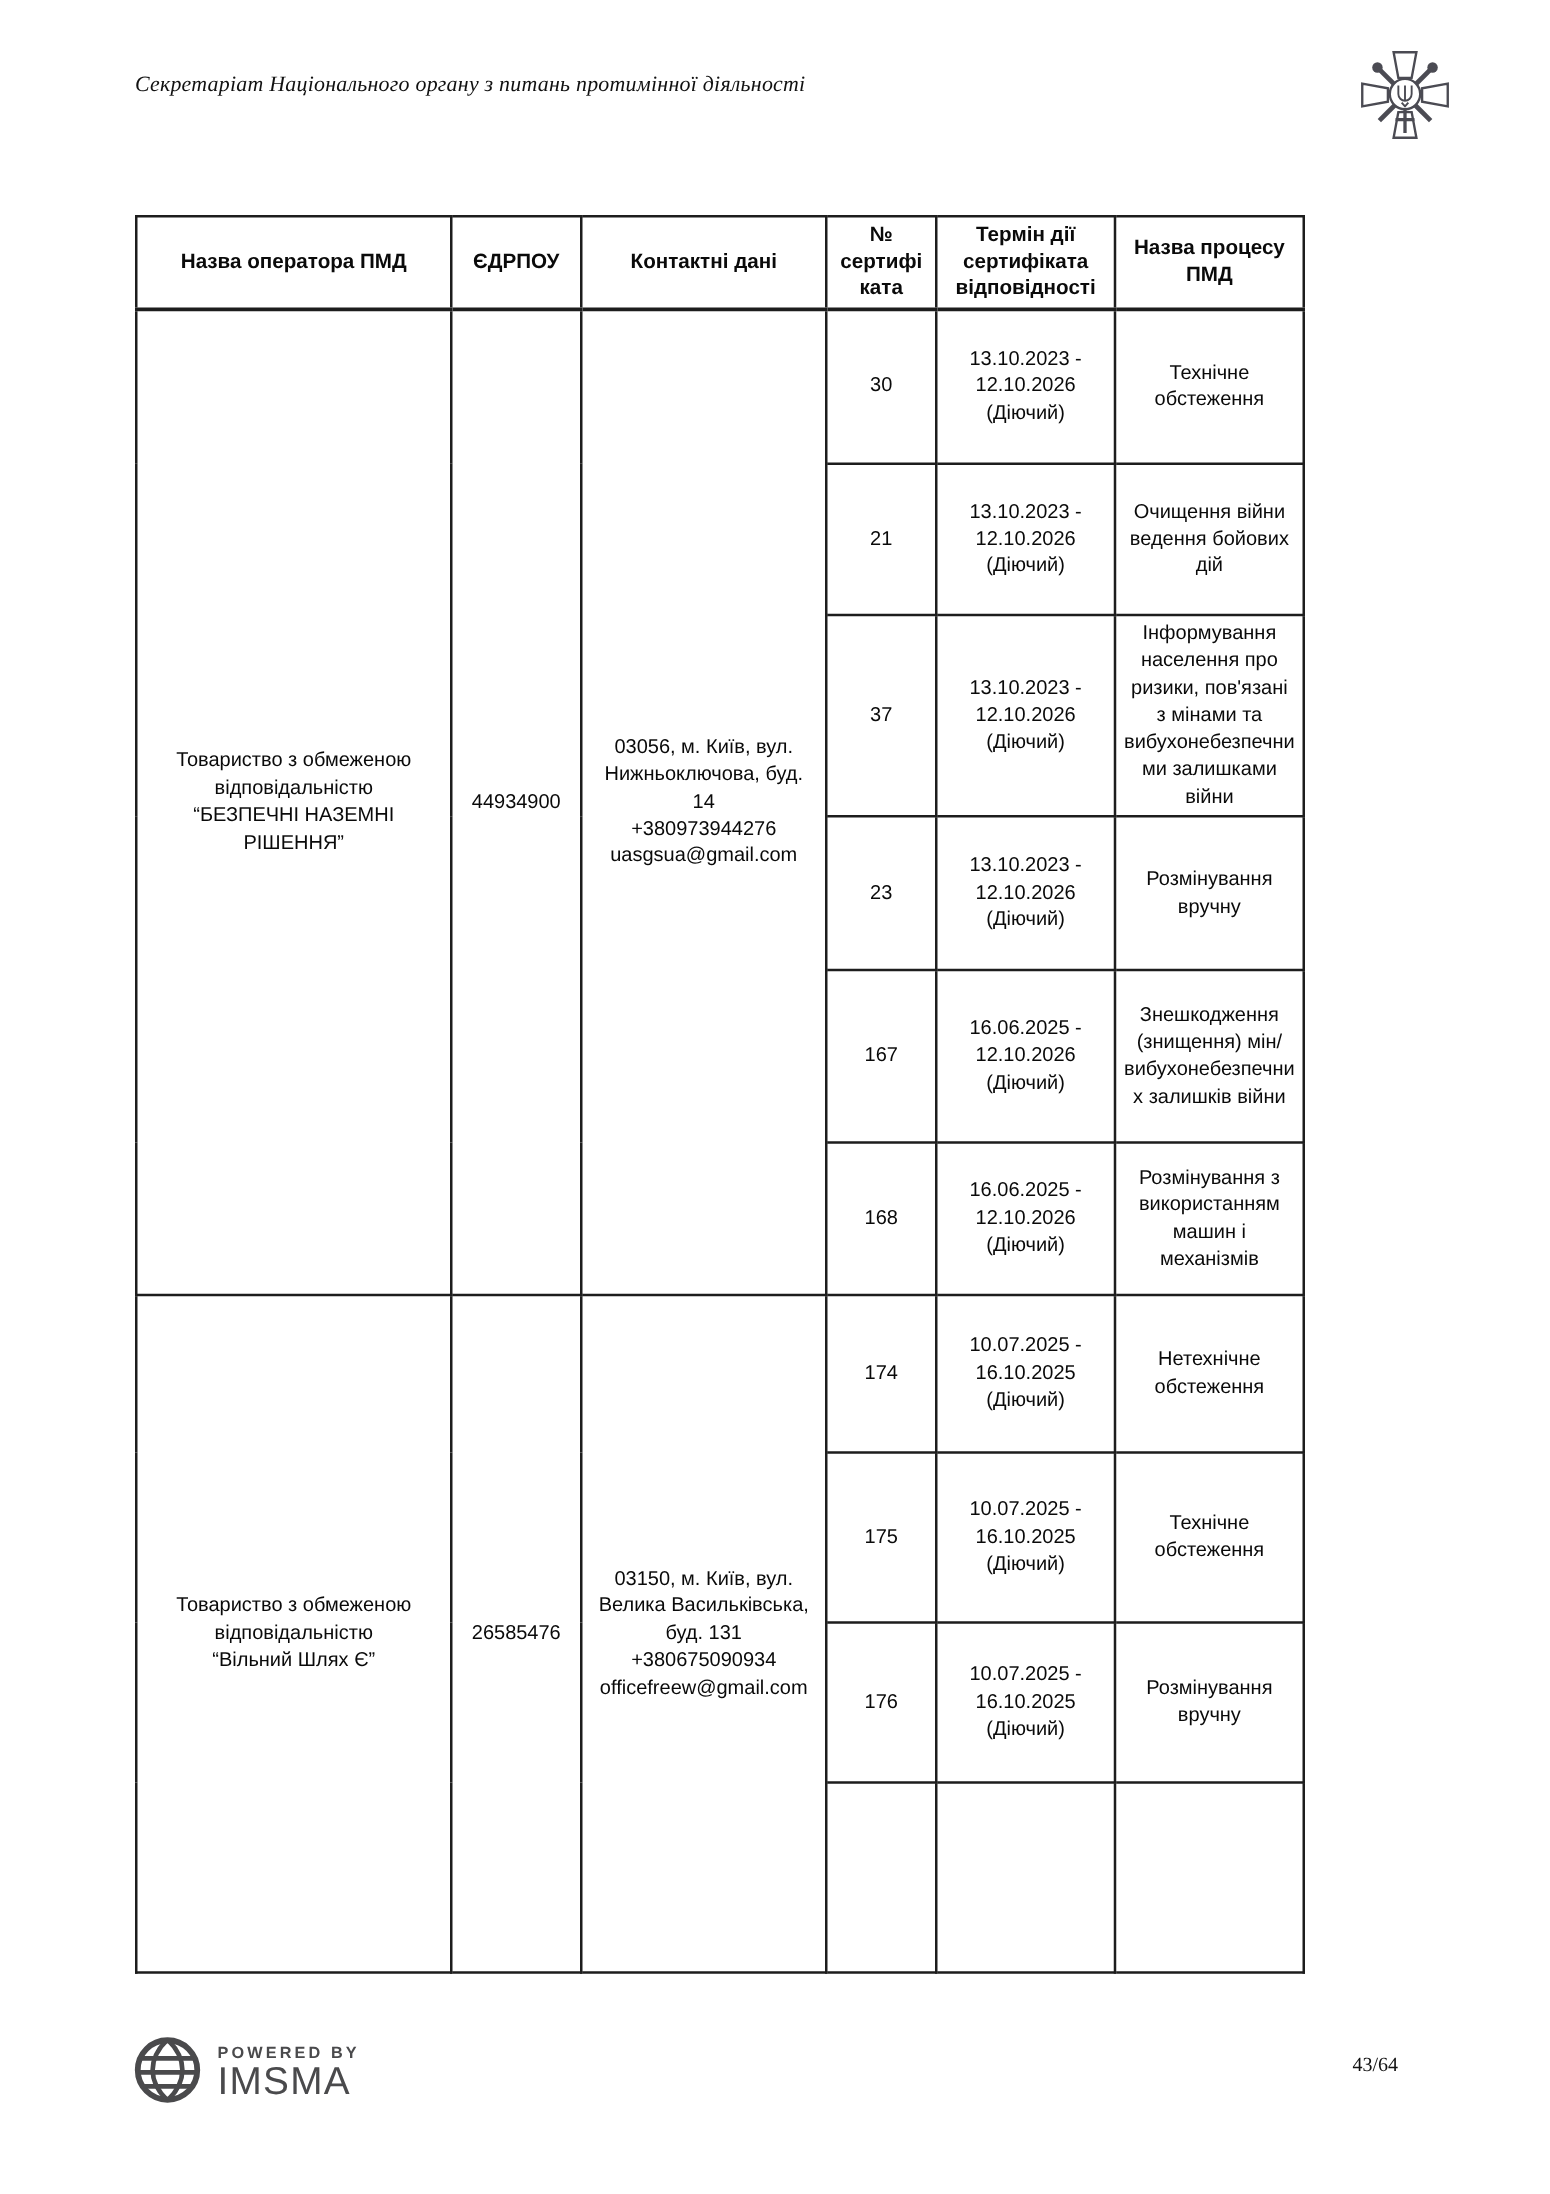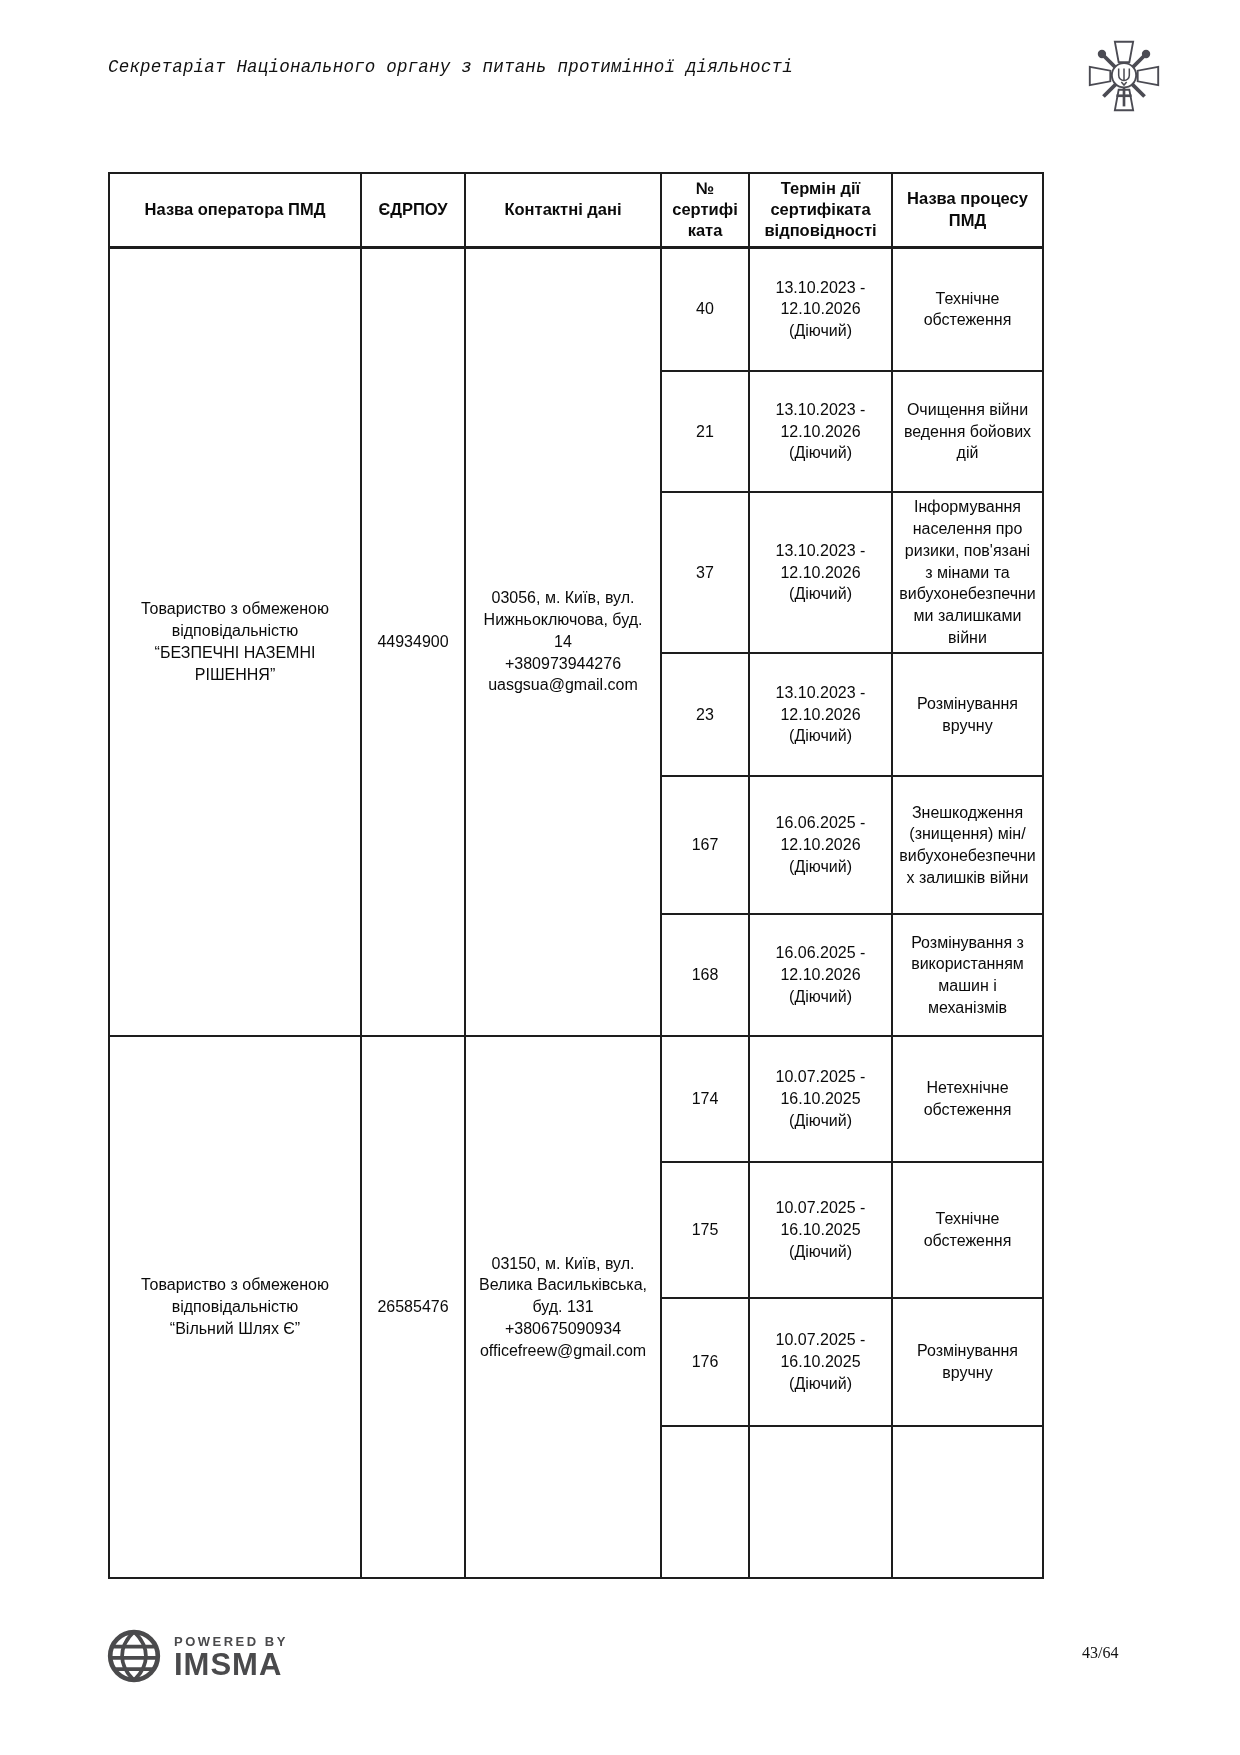--- a/index.html
+++ b/index.html
@@ -2,21 +2,21 @@
 <html><head>
 <meta charset="utf-8">
 <style>
   html,body{margin:0;padding:0;background:#ffffff;}
   body{width:1240px;height:1755px;position:relative;font-family:"Liberation Sans",sans-serif;color:#000;}
   .page{position:absolute;inset:0;background:#fff;overflow:hidden;}
 
   
   .doc-title{
     position:absolute;left:108px;top:57px;width:760px;
-    font-family:Liberation Mono, monospace;font-style:italic;font-size:17.5px;color:#111;
+    font-family:Liberation Serif, serif;font-style:italic;font-size:17.5px;color:#111;
     letter-spacing:.2px;
   }
   .emblem{position:absolute;left:1086px;top:38px;width:76px;height:76px;}
 
   
   table.cert{
     position:absolute;left:108px;top:172px;border-collapse:collapse;table-layout:fixed;
     width:934px;
   }
   table.cert th, table.cert td{
@@ -24,21 +24,21 @@
     padding:3px 6px;font-size:16px;line-height:1.36;color:#0a0a0a;
     overflow-wrap:break-word;word-break:break-word;
   }
   table.cert thead th{font-weight:bold;border-bottom:3px solid #1d1d1d;font-size:16.5px;line-height:1.3;}
   .pre{white-space:pre-line;}
 
   
   .footer-logo{position:absolute;left:106px;top:1628px;display:flex;align-items:center;gap:12px;color:#4a4a4c;}
   .footer-logo .words{display:flex;flex-direction:column;justify-content:center;}
   .powered{font-size:13px;font-weight:700;letter-spacing:2.5px;line-height:1.1;}
-  .brand{font-size:31px;font-weight:700;letter-spacing:1px;line-height:1.05;}
+  .brand{font-size:31px;font-weight:400;letter-spacing:1px;line-height:1.05;}
   .pageno{position:absolute;left:1082px;top:1644px;font-family:Liberation Serif, serif;font-size:16px;color:#111;}
 </style>
 </head>
 <body>
 
 <div class="page">
 
   <div class="doc-title">Секретаріат Національного органу з питань протимінної діяльності</div>
 
   <div class="emblem">
@@ -101,21 +101,21 @@
         <td class="pre" rowspan="6">Товариство з обмеженою
 відповідальністю
 “БЕЗПЕЧНІ НАЗЕМНІ
 РІШЕННЯ”</td>
         <td rowspan="6">44934900</td>
         <td class="pre" rowspan="6">03056, м. Київ, вул.
 Нижньоключова, буд.
 14
 +380973944276
 uasgsua@gmail.com</td>
-        <td>40</td>
+        <td>30</td>
         <td class="pre">13.10.2023 -
 12.10.2026
 (Діючий)</td>
         <td>Технічне обстеження</td>
       </tr>
       <tr style="height:121px">
         <td>21</td>
         <td class="pre">13.10.2023 -
 12.10.2026
 (Діючий)</td>

